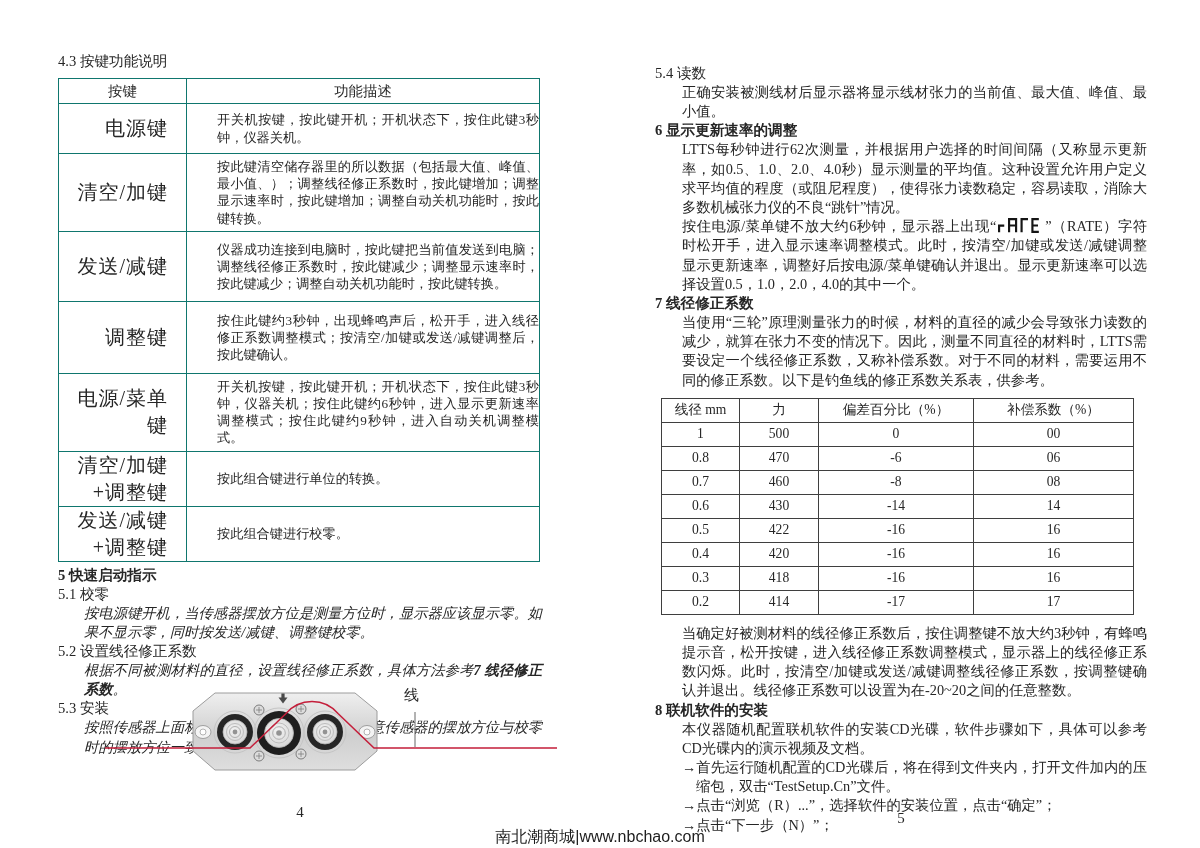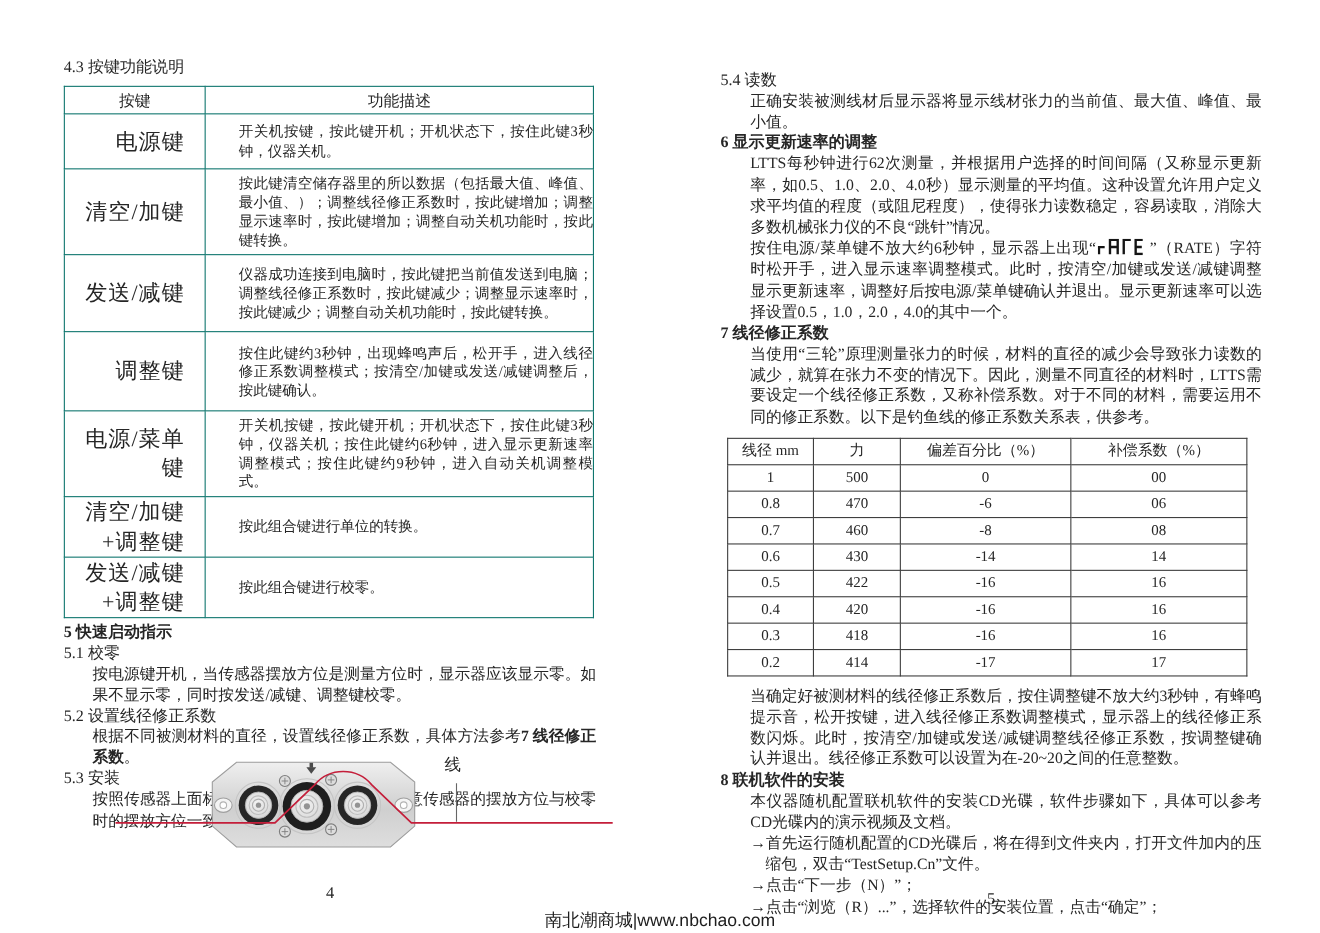--- a/index.html
+++ b/index.html
@@ -7,21 +7,21 @@
     width:1200px;height:848px;position:relative;background:#ffffff;overflow:hidden;
     font-family:"Liberation Serif","DejaVu Serif",serif;color:#262626;
   }
   .col{position:absolute;}
   #left-col{left:58px;top:52px;width:484px;}
   #right-col{left:655px;top:52px;width:492px;margin-top:12px;}
 
   .sec-title{font-size:14.6px;line-height:19px;font-weight:normal;}
   .sec-title.bold{font-weight:bold;}
   .para{font-size:14.3px;line-height:19.2px;text-align:justify;margin:0;}
-  .indent{padding-left:26px;}
+  .indent{padding-left:26px;font-style:italic;}
   .indent-r{padding-left:27px;}
   .bld{font-weight:bold;}
 
   
   table{border-collapse:collapse;}
   #key-table{width:482px;table-layout:fixed;margin-top:7px;margin-bottom:4px;}
   #key-table td{border:1px solid #0f766e;vertical-align:middle;}
   #key-table col.c1{width:128px;}
   #key-table tr.thead td{height:22px;text-align:center;font-size:14.4px;}
   #key-table td.kcell{text-align:right;font-size:20px;letter-spacing:1px;padding:0 18px;}
@@ -279,19 +279,19 @@
       <td>17</td>
     </tr>
   </tbody>
     </table>
 
   <p class="para indent-r">当确定好被测材料的线径修正系数后，按住调整键不放大约3秒钟，有蜂鸣提示音，松开按键，进入线径修正系数调整模式，显示器上的线径修正系数闪烁。此时，按清空/加键或发送/减键调整线径修正系数，按调整键确认并退出。线径修正系数可以设置为在-20~20之间的任意整数。</p>
 
   <div class="sec-title bold">8 联机软件的安装</div>
   <p class="para indent-r">本仪器随机配置联机软件的安装CD光碟，软件步骤如下，具体可以参考CD光碟内的演示视频及文档。</p>
   <p class="step">→首先运行随机配置的CD光碟后，将在得到文件夹内，打开文件加内的压缩包，双击“TestSetup.Cn”文件。</p>
+  <p class="step">→点击“浏览（R）...”，选择软件的安装位置，点击“确定”；</p>
   <p class="step">→点击“下一步（N）”；</p>
-  <p class="step">→点击“浏览（R）...”，选择软件的安装位置，点击“确定”；</p>
 </div>
 
 <div id="page-num-left" class="page-num">4</div>
 <div id="page-num-right" class="page-num">5</div>
 <div id="footer-credit">南北潮商城|www.nbchao.com</div>
 
 </body></html>

